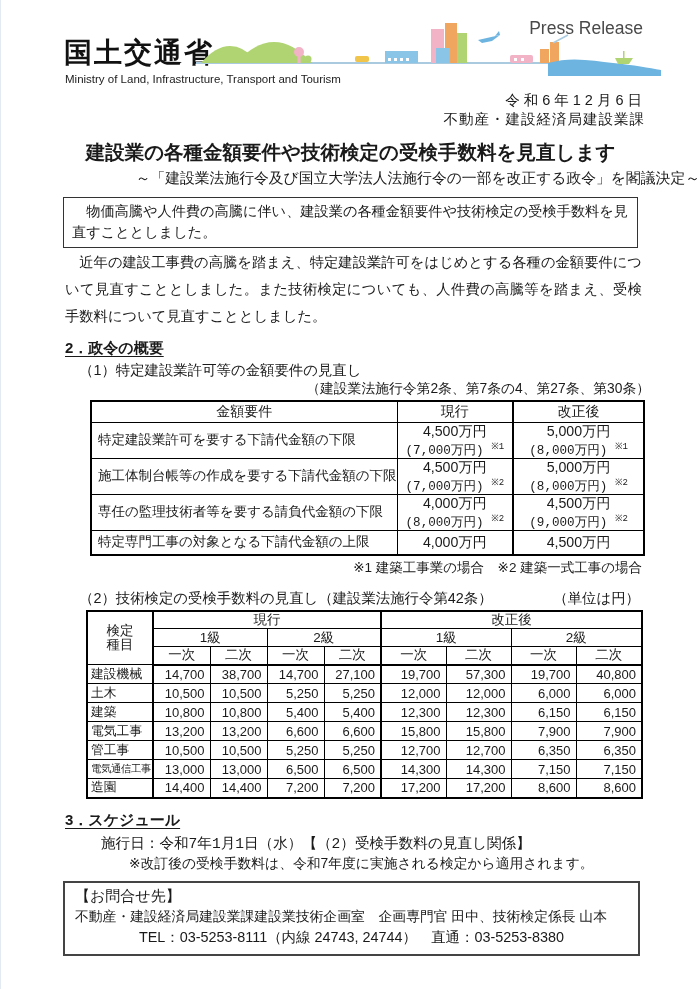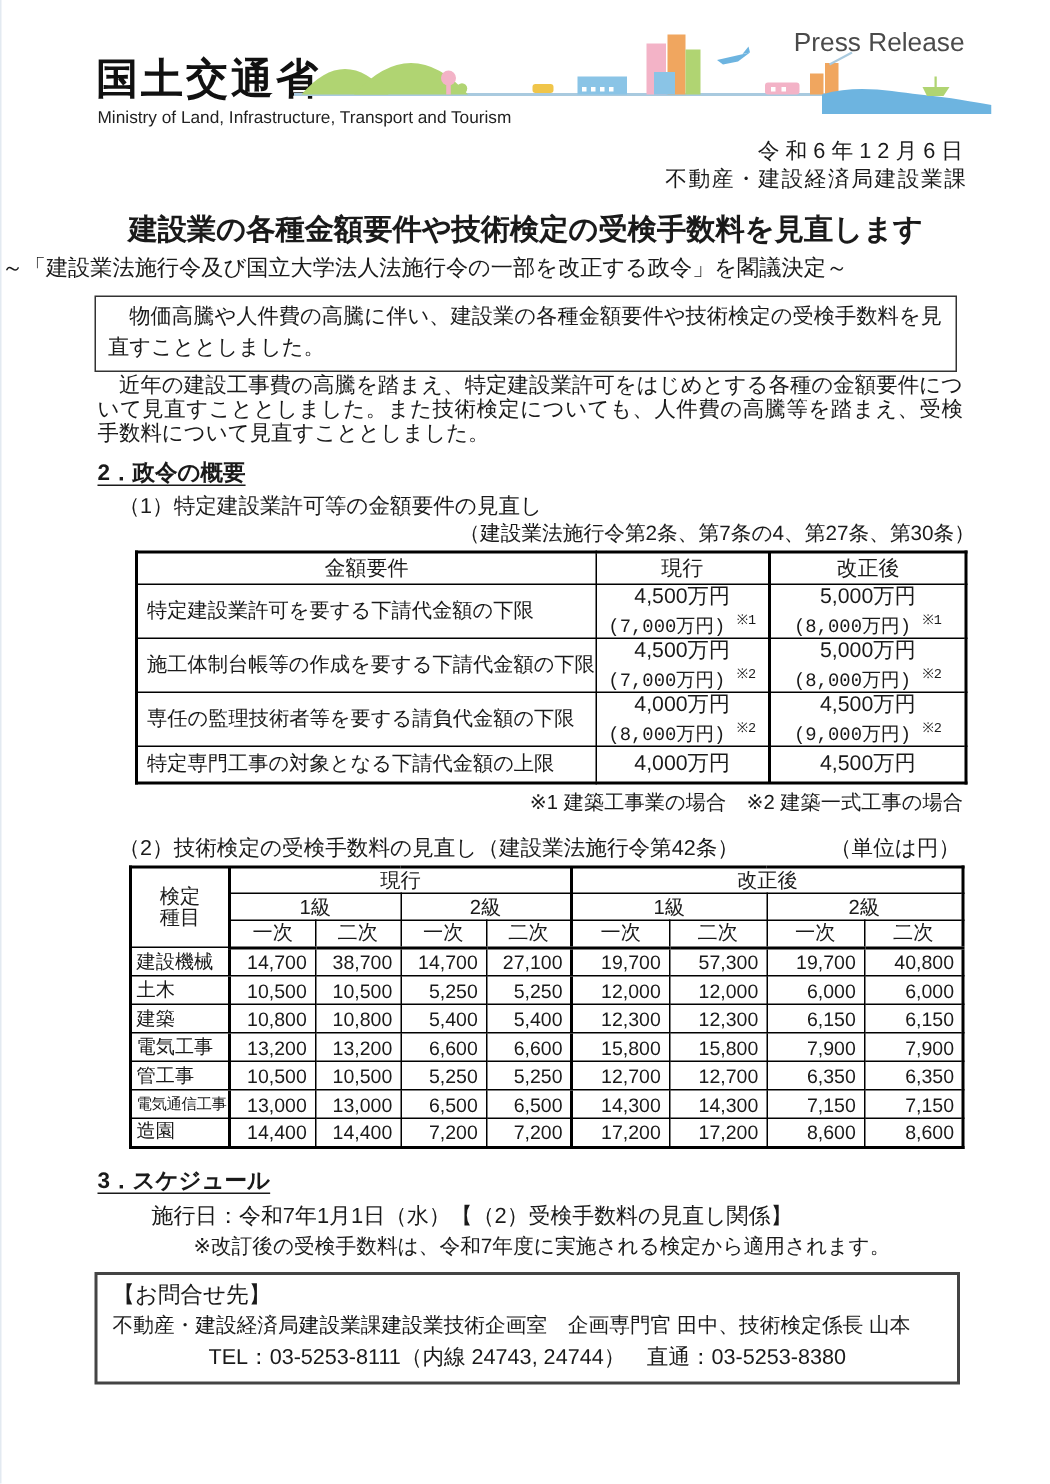--- a/index.html
+++ b/index.html
@@ -15,28 +15,28 @@
   .header { position:relative; height:135px; }
   .logo-jp { position:absolute; left:63px; top:34px; font-size:28px; font-weight:bold; letter-spacing:2px; color:#111; }
   .logo-en { position:absolute; left:64px; top:73px; font-size:11.5px; color:#222; }
   .illus { position:absolute; left:195px; top:12px; }
   .press-release { position:absolute; right:57px; top:18px; font-size:17.5px; color:#4a4a4a; }
   .date-line { position:absolute; right:54px; top:91px; font-size:14.5px; letter-spacing:4px; }
   .dept-line { position:absolute; right:55px; top:110px; font-size:14.5px; letter-spacing:1px; }
 
   
   .title { text-align:center; font-size:19.5px; font-weight:bold; margin-top:4px; }
-  .subtitle { text-align:left; font-size:14.8px; margin-top:3px; }
+  .subtitle { text-align:right; font-size:14.8px; margin-top:3px;padding-left:40px; }
 
   .summary-box { margin:9px 62px 0 62px; border:1.5px solid #333; padding:3px 8px 5px 8px;
                  font-size:14.2px; line-height:20.5px; }
 
   .sec-heading { margin:9px 0 3px 64px; font-size:15px; font-weight:bold;
                  text-decoration:underline; text-underline-offset:3px; }
-  .para { margin:1px 58px 0 64px; font-size:14.3px; line-height:16px; text-align:justify; }
+  .para { margin:1px 58px 0 64px; font-size:14.3px; line-height:27px; text-align:justify; }
 
   .subheading { margin:1px 0 0 78px; font-size:14.4px; }
   .law-ref { text-align:right; margin:0 50px 0 0; font-size:13.8px; }
 
   
   table { border-collapse:collapse; }
   .t1 { margin:2px 0 0 89px; border:2.5px solid #000; }
   .t1 th, .t1 td { border:1px solid #000; font-weight:normal; }
   .t1 thead th { height:21px; font-size:14px; text-align:center; }
   .t1 td.lbl { font-size:13.5px; padding-left:6px; white-space:nowrap; }
@@ -52,21 +52,21 @@
 
   
   .t2 { margin:2px 0 0 85px; border:2.5px solid #000; }
   .t2 th, .t2 td { border:1px solid #000; font-weight:normal; }
   .t2 thead th { text-align:center; height:18px; font-size:13.5px; line-height:14px; }
   .t2 thead tr:last-child th { border-bottom:2px solid #000; }
   .t2 td.lbl { font-size:12.8px; padding-left:3px; white-space:nowrap; height:19px; }
   .t2 td.num { text-align:right; padding-right:5px; font-size:13px; height:19px; }
   .t2 tbody tr:nth-child(6) td.lbl { font-size:10.3px; letter-spacing:-0.3px; }
 
-  .sched1 { margin:4px 0 0 100px; font-size:14.6px; }
+  .sched1 { margin:4px 0 0 100px; font-size:14.6px;font-family:Liberation Mono, monospace; }
   .sched2 { margin:2px 0 0 128px; font-size:13.8px; }
   .sched3 { margin:4px 0 0 215px; font-size:14.6px; }
 
   .contact { margin:8px 60px 0 62px; border:2px solid #444; padding:4px 10px 7px 10px; }
   .contact .c-head { font-size:15px; }
   .contact .c-line1 { margin-top:2px; font-size:13.8px; white-space:nowrap; }
   .contact .c-line2 { margin-top:2px; font-size:14.4px; text-align:center; }
 </style>
 </head>
 <body>

